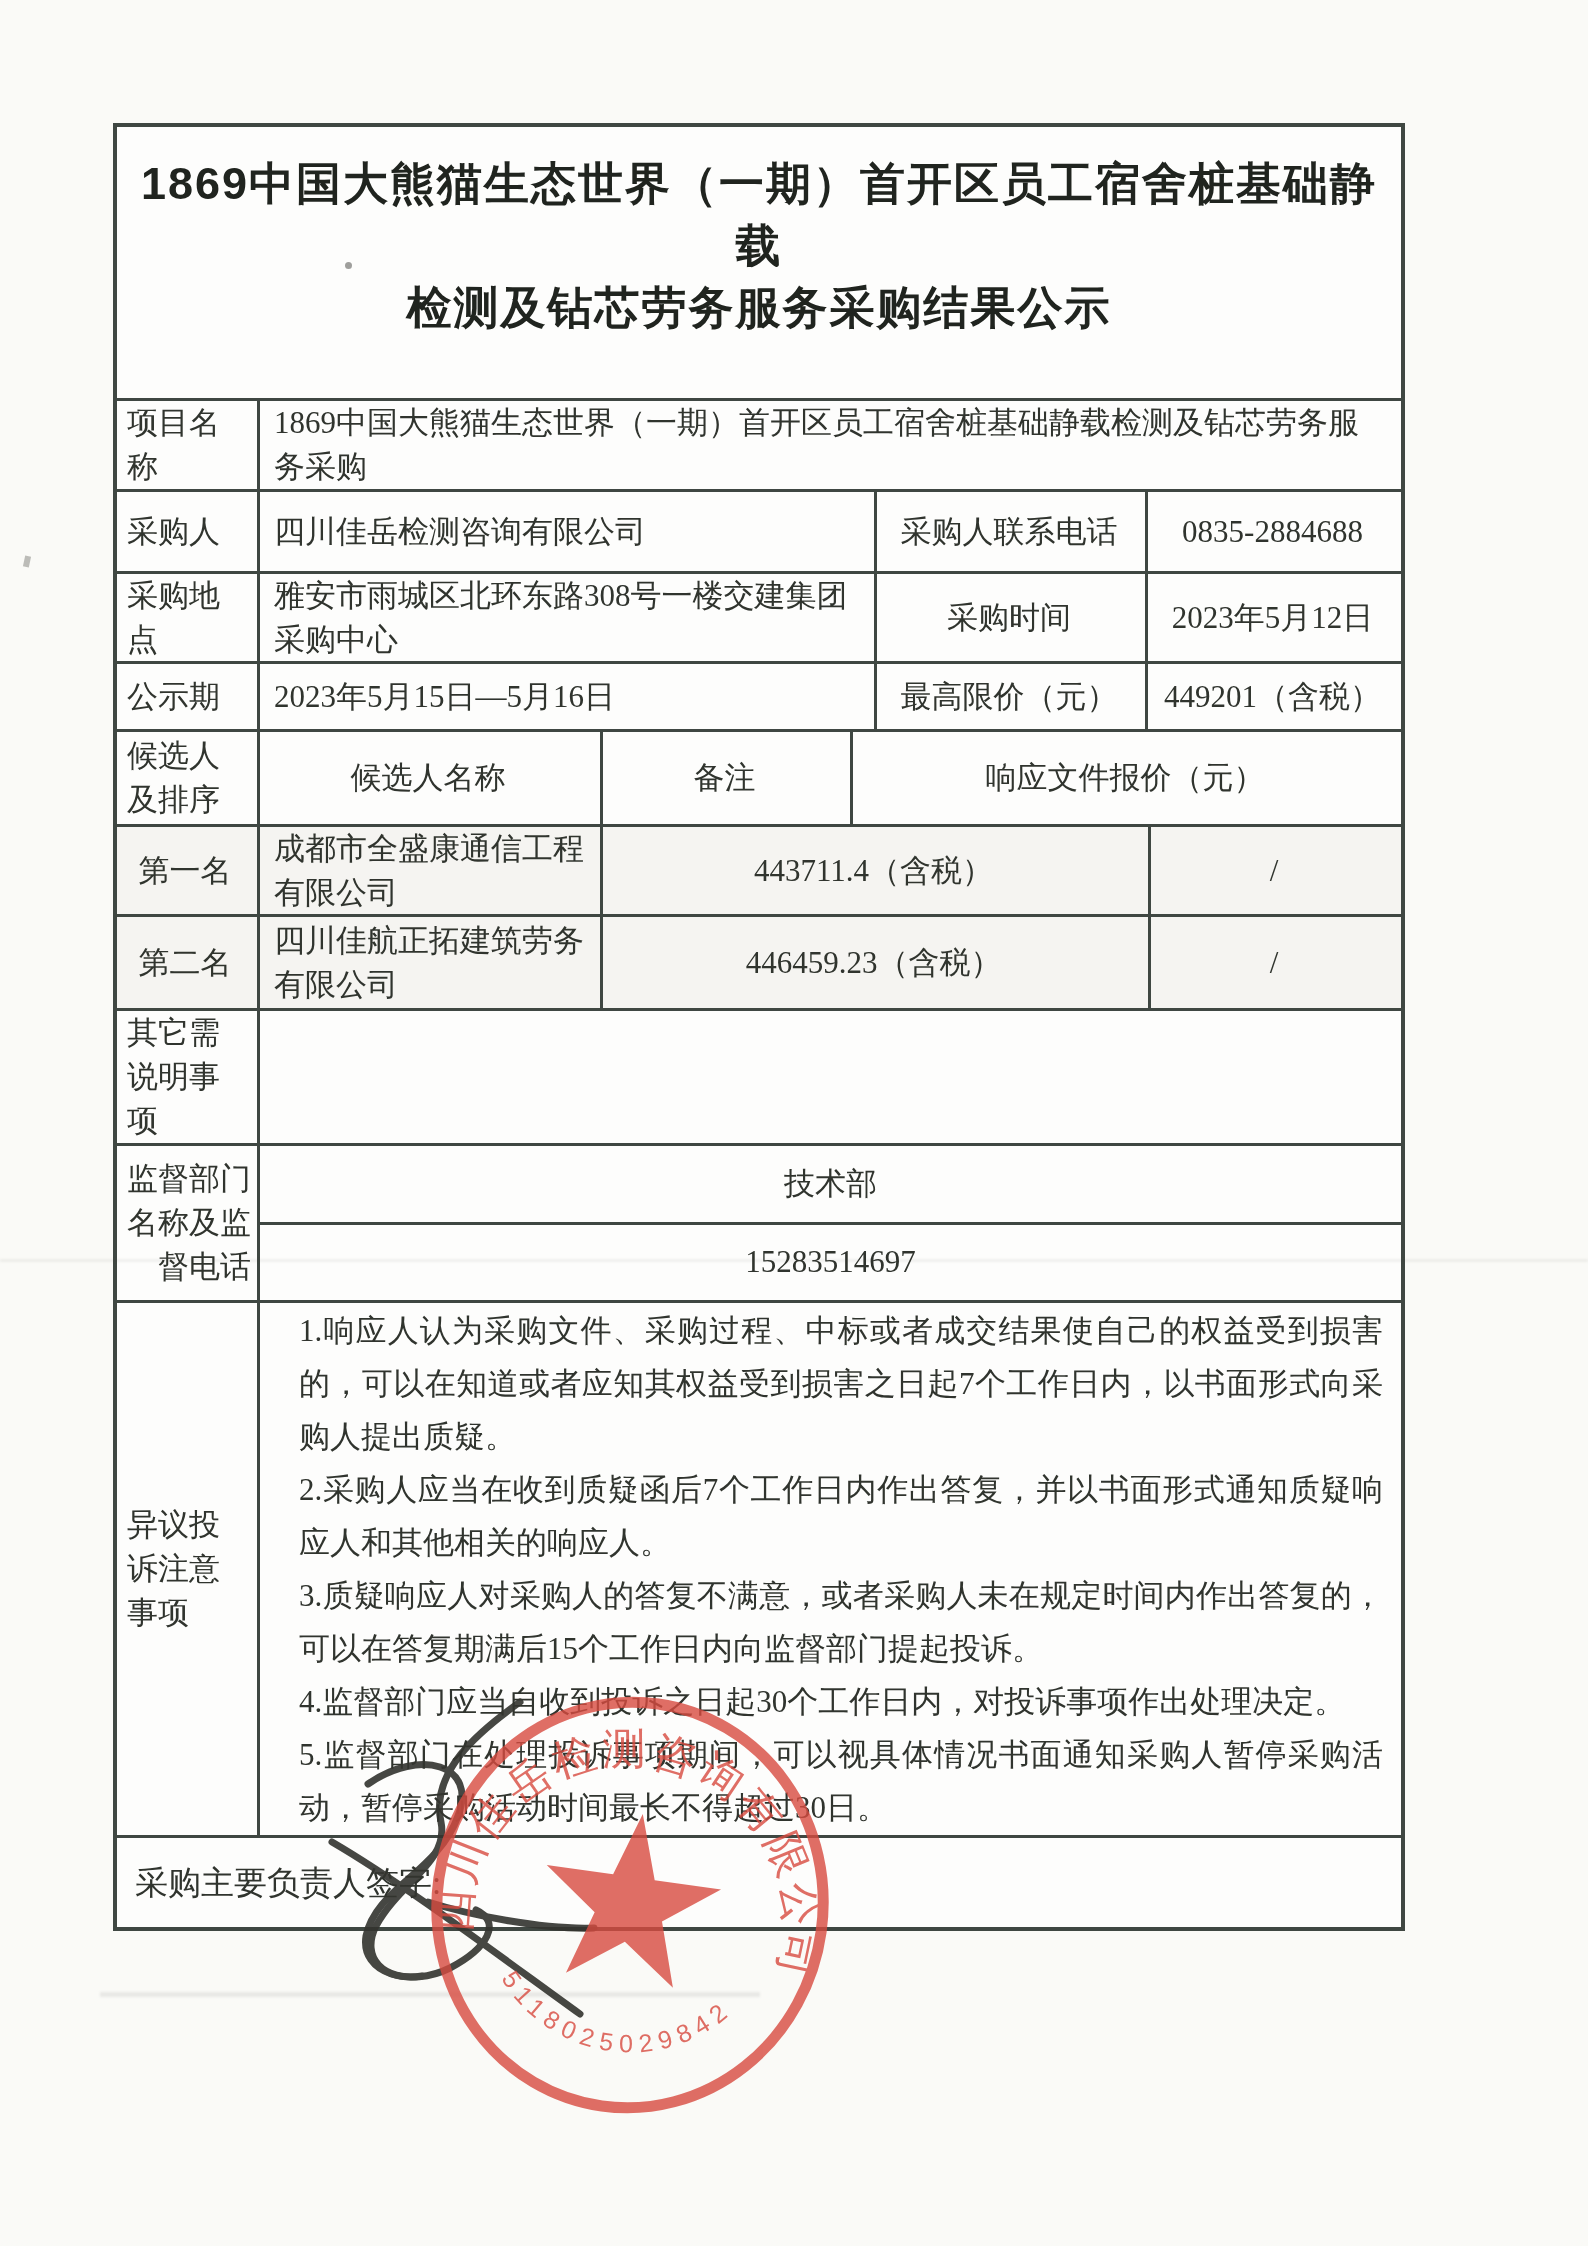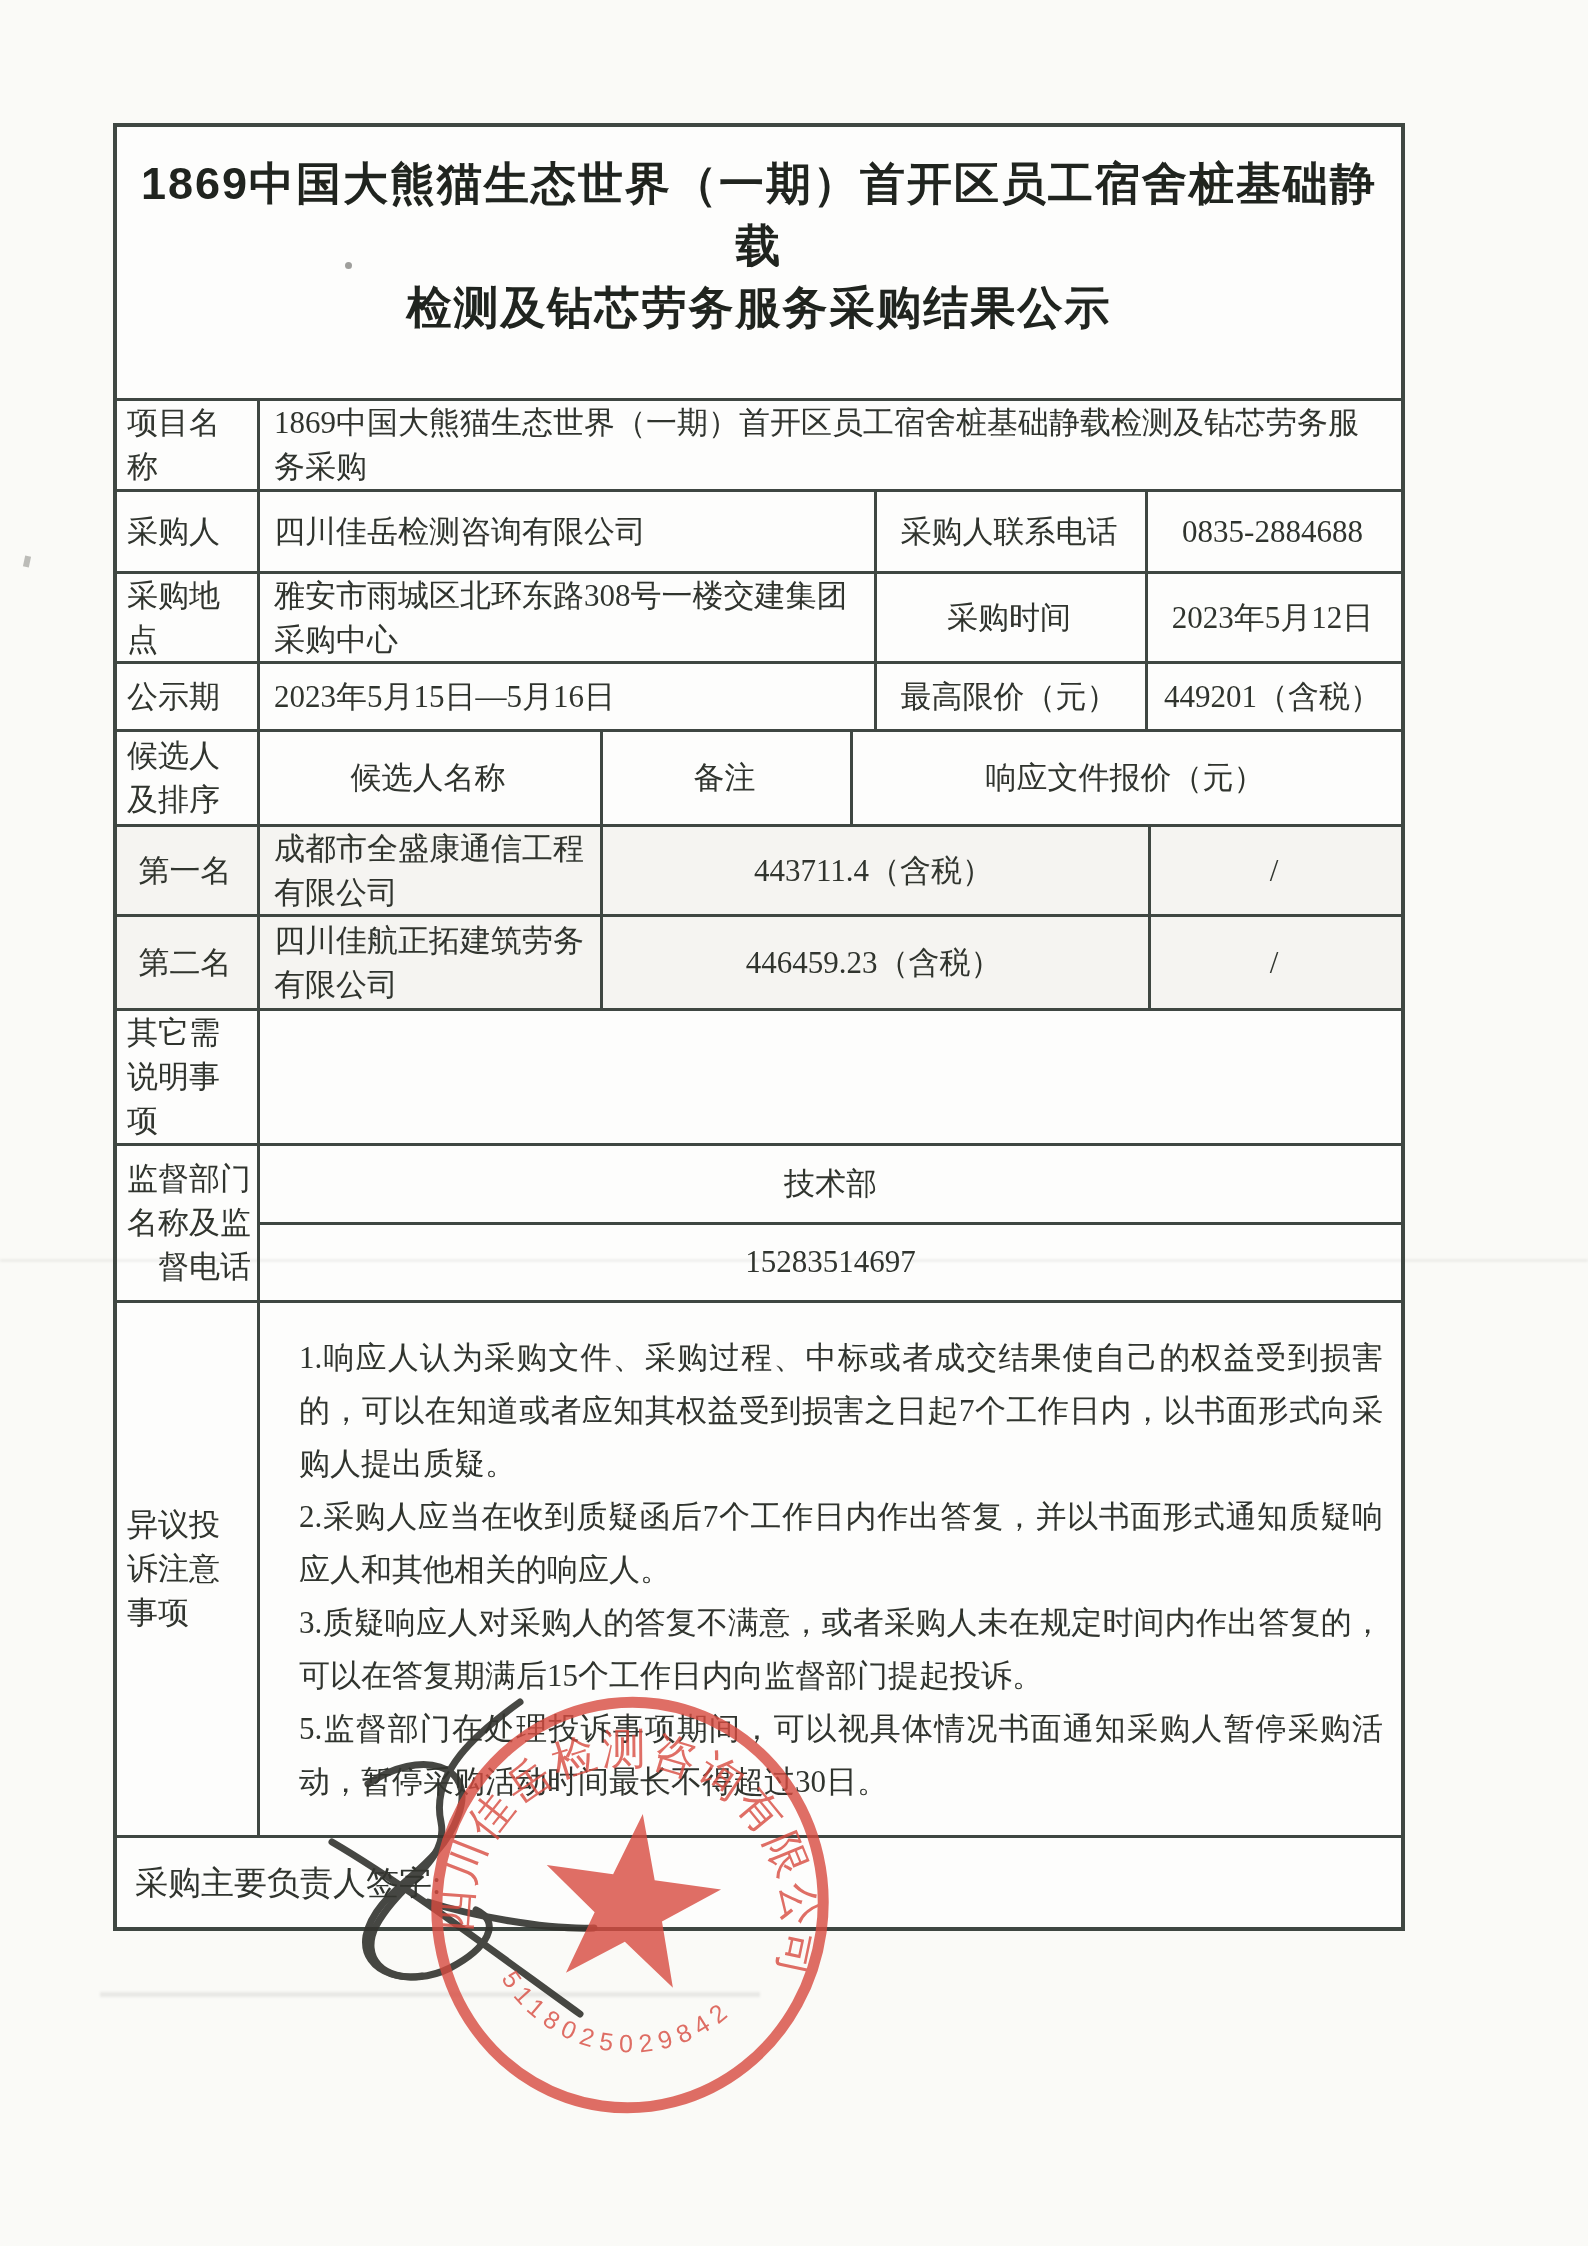--- a/index.html
+++ b/index.html
@@ -136,20 +136,21 @@
         <div class="sub">15283514697</div>
       </div>
     </div>
 
     <div class="tr" style="height:535px">
       <div class="td label">异议投诉注意事项</div>
       <div class="td notice">
         <div>1.响应人认为采购文件、采购过程、中标或者成交结果使自己的权益受到损害的，可以在知道或者应知其权益受到损害之日起7个工作日内，以书面形式向采购人提出质疑。</div>
         <div>2.采购人应当在收到质疑函后7个工作日内作出答复，并以书面形式通知质疑响应人和其他相关的响应人。</div>
         <div>3.质疑响应人对采购人的答复不满意，或者采购人未在规定时间内作出答复的，可以在答复期满后15个工作日内向监督部门提起投诉。</div>
+        <div>4.监督部门应当自收到投诉之日起30个工作日内，对投诉事项作出处理决定。</div>
         <div>5.监督部门在处理投诉事项期间，可以视具体情况书面通知采购人暂停采购活动，暂停采购活动时间最长不得超过30日。</div>
       </div>
     </div>
 
     <div class="tr" style="height:89px">
       <div class="td sig-cell">采购主要负责人签字:</div>
     </div>
 
   </div>
 

